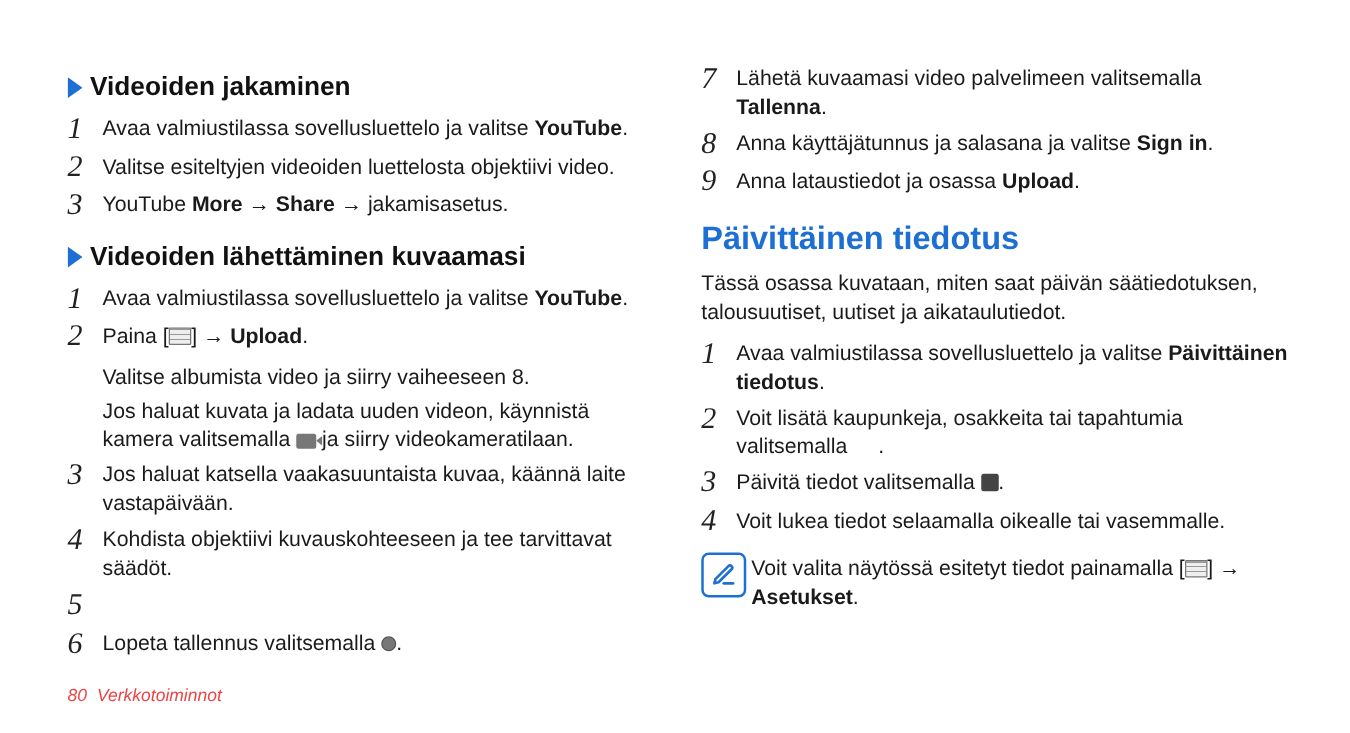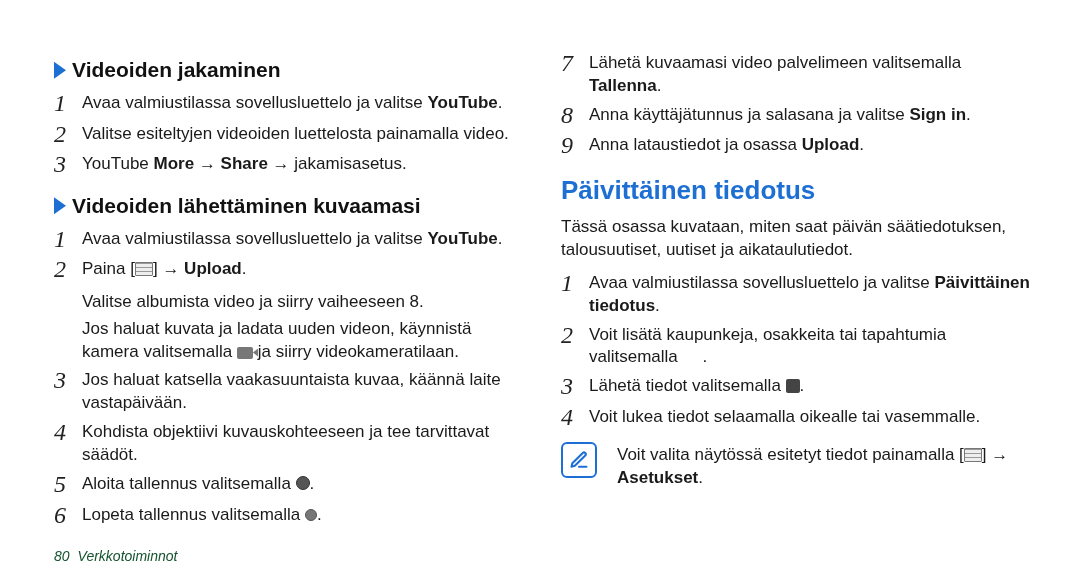--- a/index.html
+++ b/index.html
@@ -75,21 +75,21 @@
     flex: 1;
     padding-top: 2px;
   }
   .indented {
     margin-left: 28px;
     margin-bottom: 4px;
   }
   b { font-weight: 700; }
   .note {
     display: flex;
-    gap: 20px;
+    gap: 4px;
     margin-top: 4px;
   }
   .note-icon {
     width: 32px;
     height: 32px;
     border: 2.5px solid #1d6fd3;
     border-radius: 6px;
     display: flex;
     align-items: center;
     justify-content: center;
@@ -145,21 +145,21 @@
     display: inline-block;
     width: 20px;
     height: 14px;
     vertical-align: -2px;
   }
   .footer {
     position: absolute;
     left: 54px;
     bottom: 20px;
     font-size: 14px;
-    color: #14532d;
+    color: #ef4444;
     display: flex;
     gap: 8px;
     align-items: baseline;
     font-style: italic;
   }
   .footer .pg {
     font-style: italic;
   }
 </style>
 </head>
@@ -176,21 +176,21 @@
 
     <ol class="steps">
       <li>
         <span class="num">1</span>
         <span class="txt">
           <span>Avaa valmiustilassa sovellusluettelo ja valitse </span><b>YouTube</b><span>.</span>
         </span>
       </li>
       <li>
         <span class="num">2</span>
-        <span class="txt">Valitse esiteltyjen videoiden luettelosta painamalla video.</span>
+        <span class="txt">Valitse esiteltyjen videoiden luettelosta objektiivi video.</span>
       </li>
       <li>
         <span class="num">3</span>
         <span class="txt">
           <span>YouTube </span><b>More</b><span> → </span><b>Share</b><span> → jakamisasetus.</span>
         </span>
       </li>
     </ol>
 
     <h3 class="sub">
@@ -221,23 +221,20 @@
       <li>
         <span class="num">3</span>
         <span class="txt">Jos haluat katsella vaakasuuntaista kuvaa, käännä laite vastapäivään.</span>
       </li>
       <li>
         <span class="num">4</span>
         <span class="txt">Kohdista objektiivi kuvauskohteeseen ja tee tarvittavat säädöt.</span>
       </li>
       <li>
         <span class="num">5</span>
-        <span class="txt">
-          <span>Aloita tallennus valitsemalla </span><span class="icon-dot dark"></span><span>.</span>
-        </span>
       </li>
       <li>
         <span class="num">6</span>
         <span class="txt">
           <span>Lopeta tallennus valitsemalla </span><span class="icon-dot small"></span><span>.</span>
         </span>
       </li>
     </ol>
   </div>
 
@@ -276,21 +273,21 @@
       </li>
       <li>
         <span class="num">2</span>
         <span class="txt">
           <span>Voit lisätä kaupunkeja, osakkeita tai tapahtumia valitsemalla </span><span class="icon-blank"></span><span>.</span>
         </span>
       </li>
       <li>
         <span class="num">3</span>
         <span class="txt">
-          <span>Lähetä tiedot valitsemalla </span><span class="icon-sq"></span><span>.</span>
+          <span>Päivitä tiedot valitsemalla </span><span class="icon-sq"></span><span>.</span>
         </span>
       </li>
       <li>
         <span class="num">4</span>
         <span class="txt">Voit lukea tiedot selaamalla oikealle tai vasemmalle.</span>
       </li>
     </ol>
 
     <div class="note">
       <span class="note-icon">

